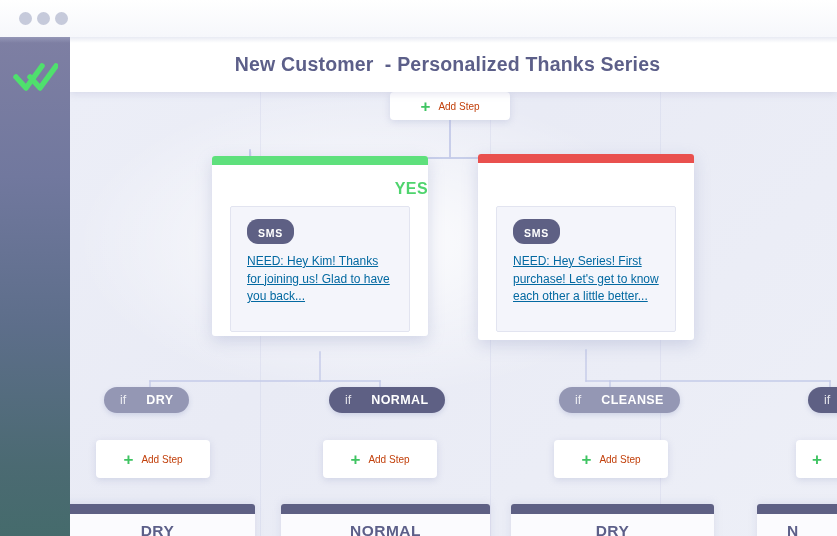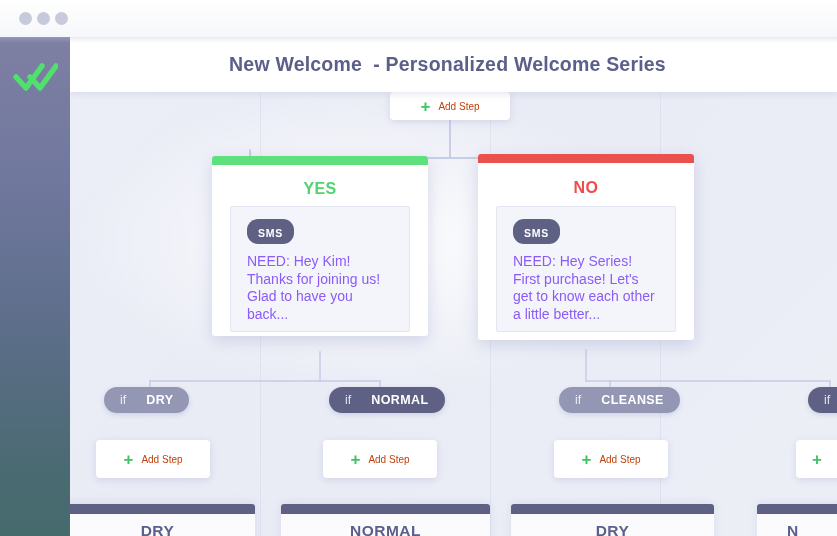--- a/index.html
+++ b/index.html
@@ -126,21 +126,21 @@
     position: absolute;
     background: #ffffff;
     border-radius: 3px;
     box-shadow: 0 5px 16px rgba(140,148,192,0.32);
     overflow: hidden;
   }
   .branch .stripe { position: absolute; left: 0; top: 0; width: 100%; height: 9px; }
   .branch .btitle {
     position: absolute;
     left: 0; width: 100%;
-    text-align: center;
+    text-align: right;
     font-size: 16px;
     font-weight: 700;
     letter-spacing: 0.4px;
   }
   .msgbox {
     position: absolute;
     background: #f4f5fb;
     border: 1px solid #e2e4f0;
     border-radius: 2px;
   }
@@ -152,23 +152,24 @@
     font-size: 10.5px;
     font-weight: 700;
     letter-spacing: 0.7px;
     border-radius: 11px;
     padding: 8px 11px 5px 11px;
   }
   .msgtext {
     position: absolute;
     left: 16px;
     right: 14px;
-    color: #8b5cf6;
-    font-size: 14px;
+    color: #0369a1;
+    font-size: 12px;
     line-height: 17.5px;
+    text-decoration: underline;
   }
 
   
   .pill {
     position: absolute;
     height: 26px;
     border-radius: 13px;
     display: flex;
     align-items: center;
     justify-content: center;
@@ -225,21 +226,21 @@
   <div class="sidebar">
     <div class="logo">
       <svg viewBox="0 0 46 40" width="46" height="40" aria-hidden="true">
         <path d="M4 20 L14 31 L30 9" fill="none" stroke="#4fe06d" stroke-width="5.5" stroke-linecap="round" stroke-linejoin="round"></path>
         <path d="M18 20 L28 31 L44 9" fill="none" stroke="#4fe06d" stroke-width="5.5" stroke-linecap="round" stroke-linejoin="round"></path>
       </svg>
     </div>
   </div>
 
   <div class="header">
-    <div class="header-title">New Welcome  - Personalized Welcome Series</div>
+    <div class="header-title">New Customer  - Personalized Thanks Series</div>
   </div>
 
   <div class="canvas">
 
     <div class="colguide" style="left:190px;"></div>
     <div class="colguide" style="left:420px;"></div>
     <div class="colguide" style="left:590px;"></div>
 
     <svg class="wires" viewBox="0 0 767 444" preserveAspectRatio="none">
       <g fill="none" stroke="#c5cbe8" stroke-width="1.4">
@@ -322,21 +323,20 @@
       <div class="stripe" style="background:#5ee07c;"></div>
       <div class="btitle" style="top:24px; color:#4fd46e;">YES</div>
       <div class="msgbox" style="left:18px; top:50px; width:178px; height:124px;">
         <div class="sms-badge" style="top:12px;">SMS</div>
         <div class="msgtext" style="top:46px;">NEED: Hey Kim! Thanks for joining us! Glad to have you back...</div>
       </div>
     </div>
 
     <div class="branch" style="left:408px; top:62px; width:216px; height:186px;">
       <div class="stripe" style="background:#e9504e;"></div>
-      <div class="btitle" style="top:25px; color:#ef4c4c;">NO</div>
       <div class="msgbox" style="left:18px; top:52px; width:178px; height:124px;">
         <div class="sms-badge" style="top:12px;">SMS</div>
         <div class="msgtext" style="top:46px;">NEED: Hey Series! First purchase! Let's get to know each other a little better...</div>
       </div>
     </div>
 
     <div class="pill light" style="left:34px; top:295px;">
       <span class="ifw">if</span>
       <span class="cond">DRY</span>
     </div>

